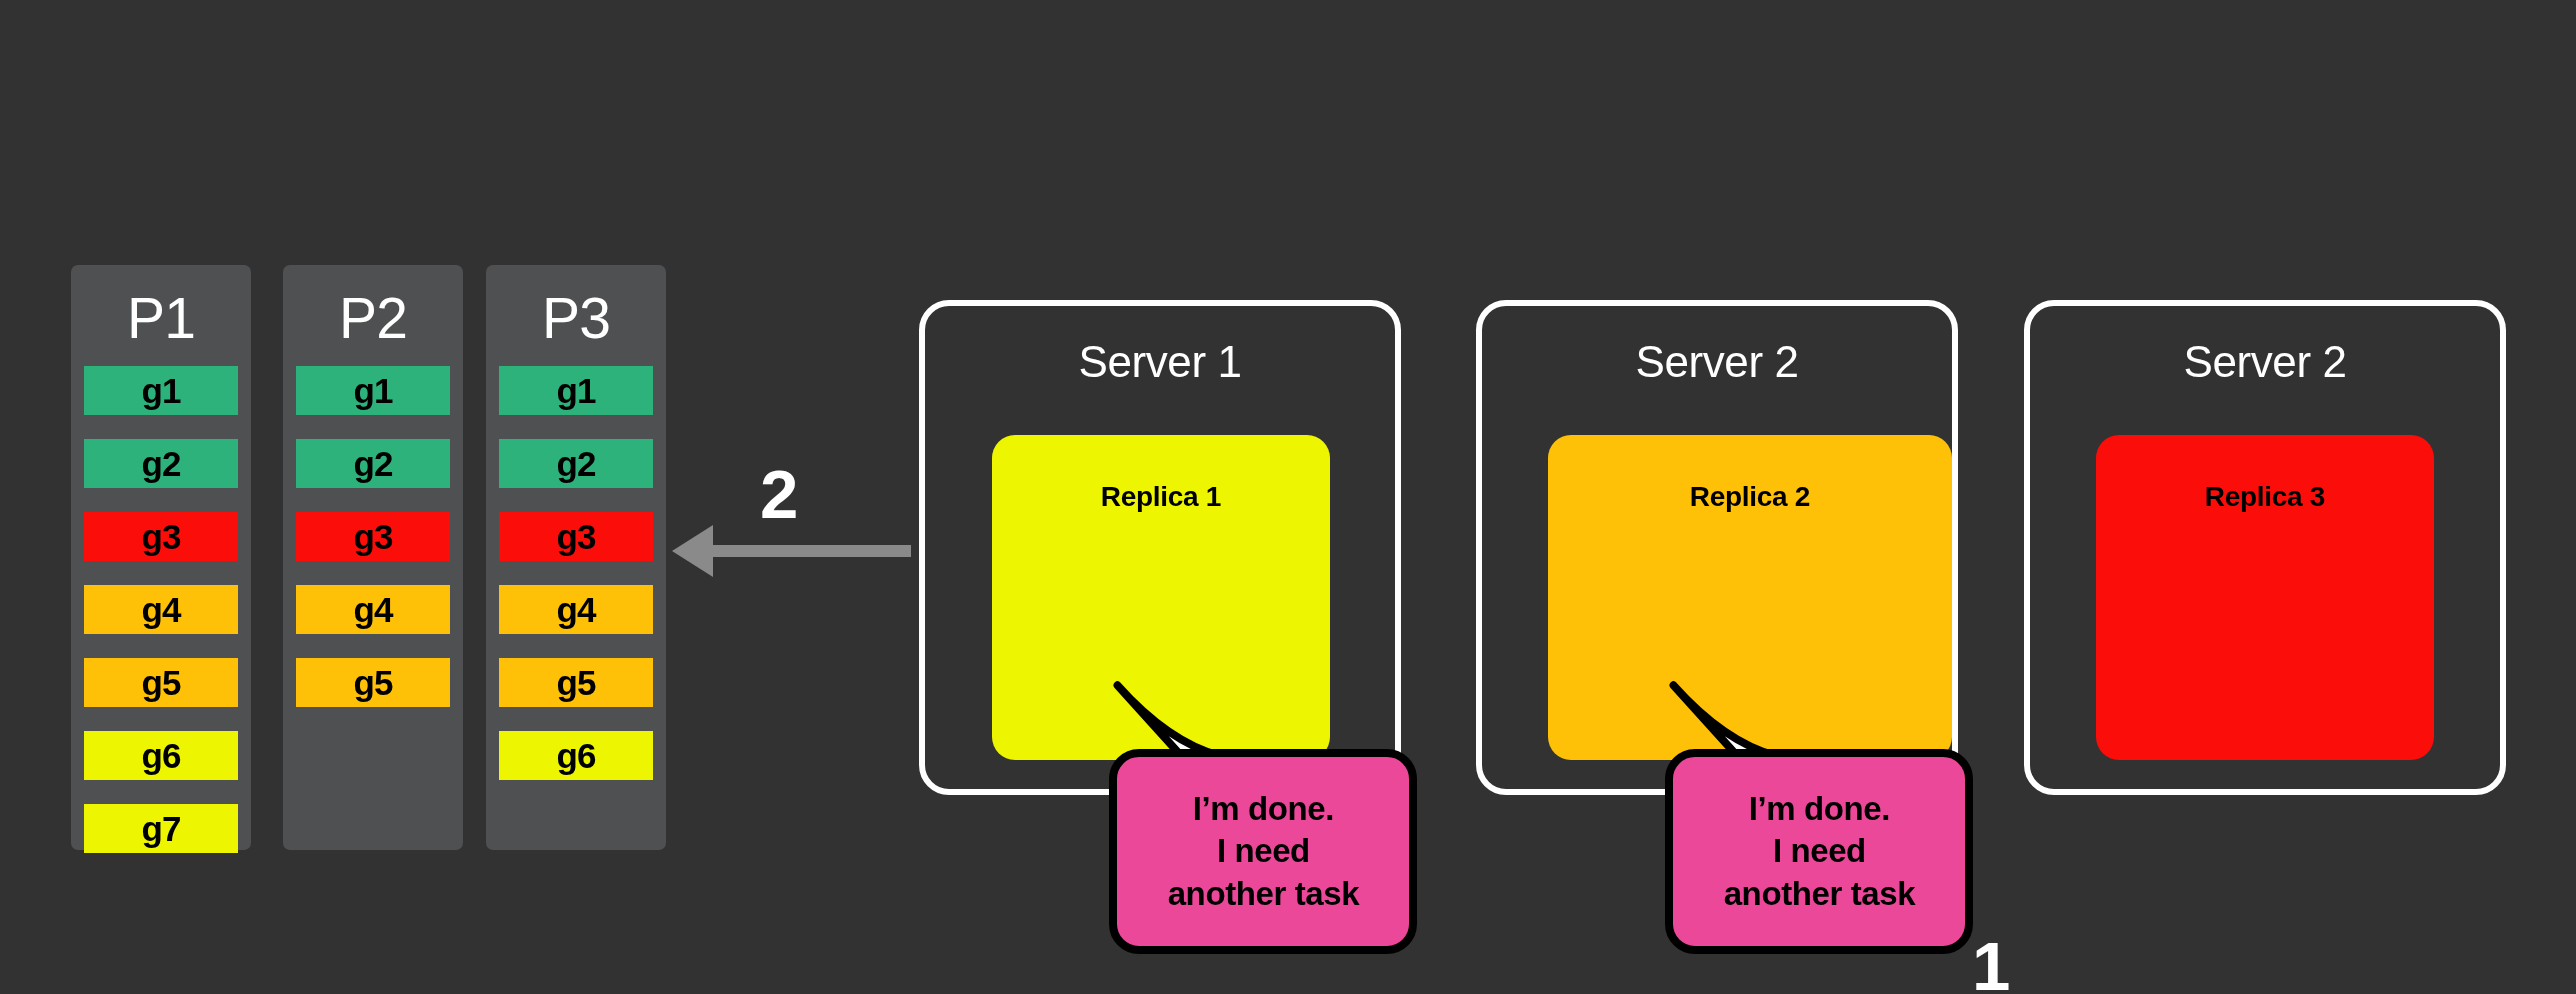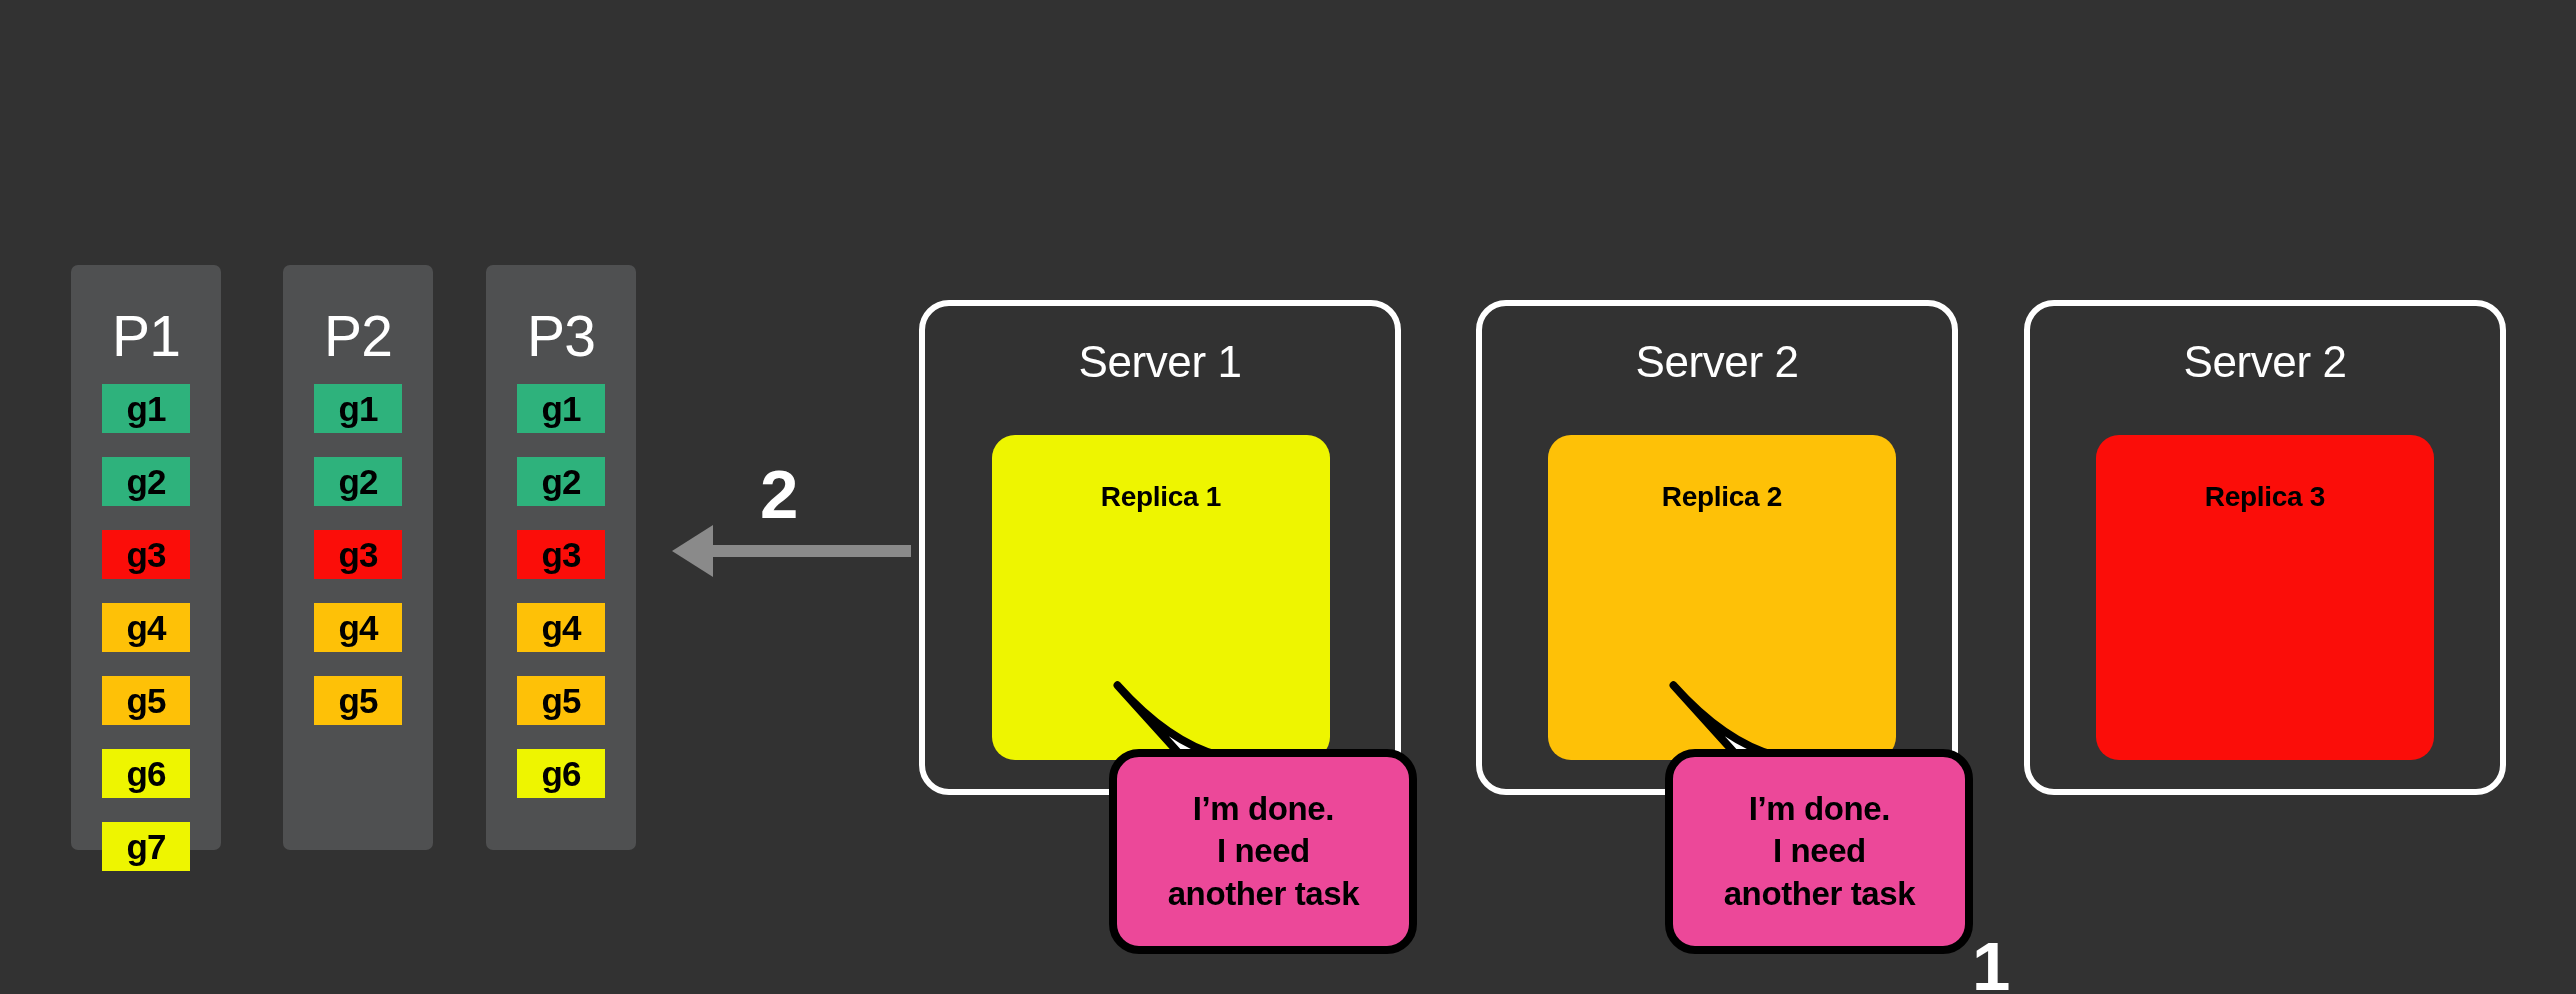--- a/index.html
+++ b/index.html
@@ -8,25 +8,25 @@
     background:#323232;
     font-family:"Liberation Sans", sans-serif;
     overflow:hidden;
     position:relative;
   }
   #stage{position:absolute;left:0;top:0;width:2576px;height:994px;}
 
   
   .partition{
     position:absolute;
-    width:150px;
+    width:180px;
     background:#4f5051;
     border-radius:7px;
     box-sizing:border-box;
-    padding:18px;
+    padding:0;
   }
   .partition-title{
     color:#ffffff;
     font-size:57px;
     font-weight:400;
     text-align:center;
     line-height:1;
     padding-top:25px;
     padding-bottom:19.4px;
     letter-spacing:-0.9px;
@@ -221,21 +221,21 @@
     <div class="bubble-body" style="left:4.4px;top:69px;width:308px;height:205px;">
       <span>I’m done.</span>
       <span>I need</span>
       <span>another task</span>
     </div>
   </div>
 
   <div class="server" id="server-1" style="left:1476px;top:300px;width:482px;height:495px;">
     <div class="server-title">Server 2</div>
   </div>
-  <div class="replica" style="left:1548px;top:435px;width:348px;height:325px;background:#fec107;">
+  <div class="replica" style="left:1548px;top:435px;width:404px;height:325px;background:#fec107;">
     <span class="replica-label">Replica 2</span>
   </div>
   <div class="bubble-wrap" style="left:1661px;top:680px;width:318px;height:300px;">
     <svg width="318" height="300" viewBox="0 0 360 340" style="position:absolute;left:0;top:0;">
       <path d="M 18 110 C 40 96 62 90 88 88 L 14 6 C 48 44 86 74 130 86 Z" fill="#ffffff" stroke="#000000" stroke-width="9" stroke-linejoin="round"></path>
     </svg>
     <div class="bubble-body" style="left:4.4px;top:69px;width:308px;height:205px;">
       <span>I’m done.</span>
       <span>I need</span>
       <span>another task</span>

